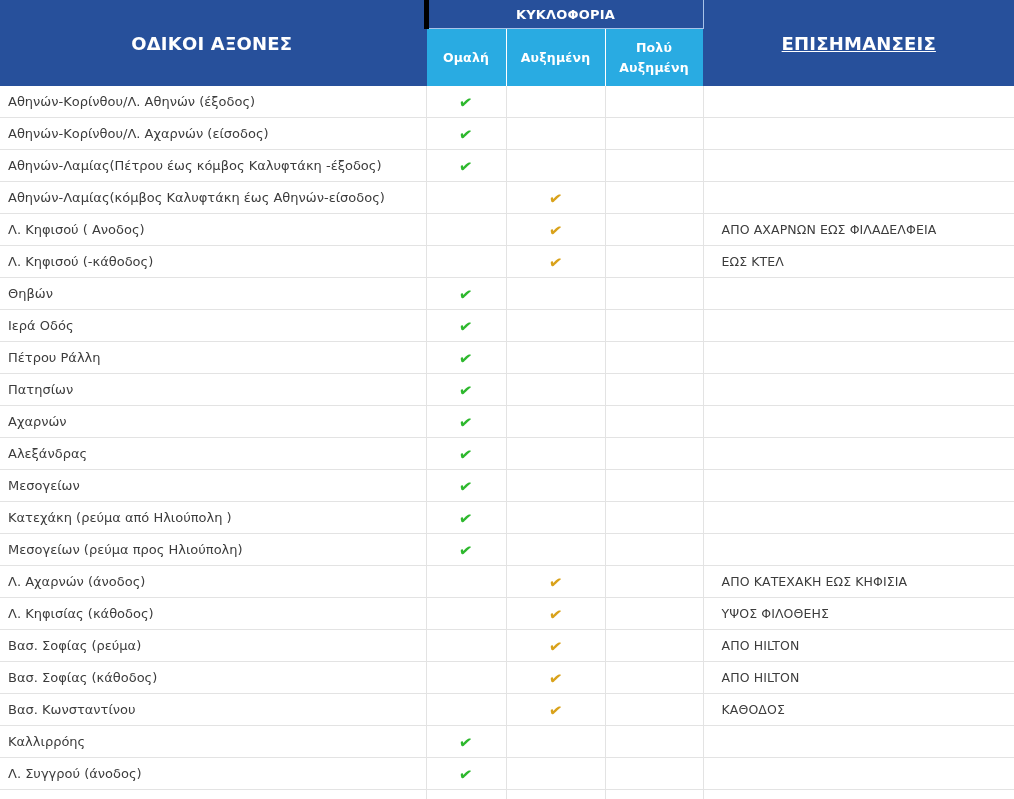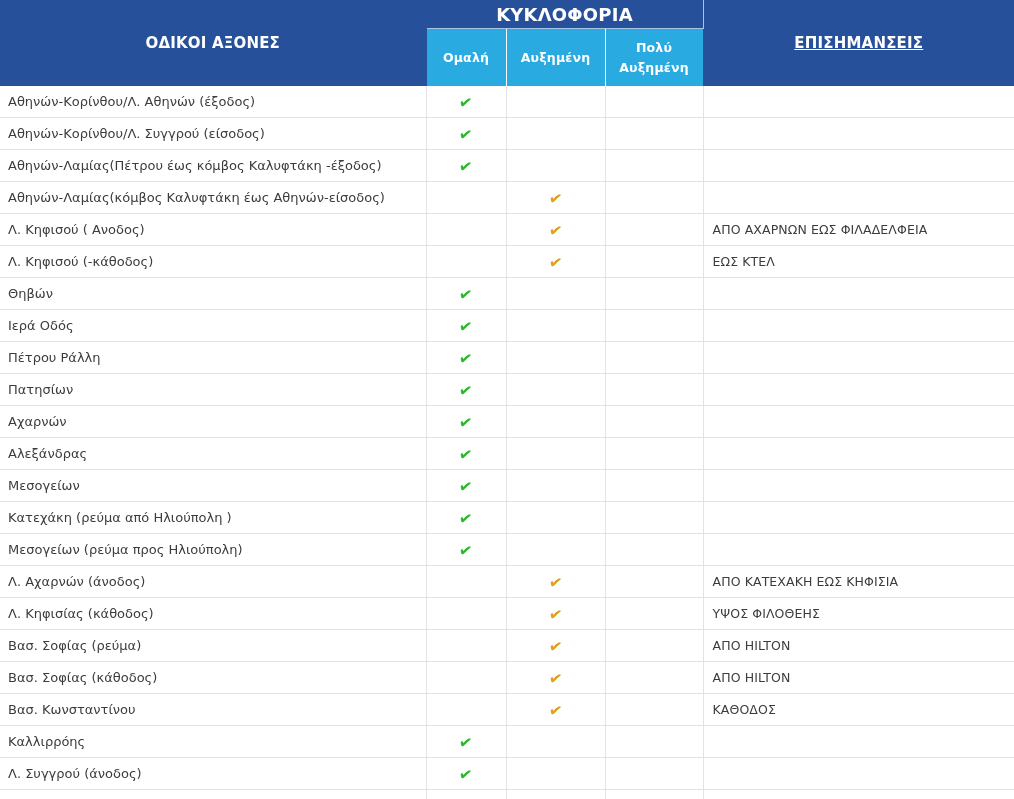--- a/index.html
+++ b/index.html
@@ -19,39 +19,39 @@
     width: 1014px;
     border-collapse: collapse;
     table-layout: fixed;
   }
 
   
   thead th {
     background: #27509b;
     color: #ffffff;
     font-weight: bold;
-    font-size: 15px;
+    font-size: 18px;
     letter-spacing: .2px;
     padding: 0;
     vertical-align: middle;
     text-align: center;
     border: 0;
   }
 
   th.axis-head {
     height: 85px;
     border-right: 1px solid #27509b;
   }
 
   th.group-head {
     height: 28px;
-    border-left: 1px solid #000000;
+    border-left: 5px solid #000000;
     border-right: 1px solid #a8c3e8;
     border-bottom: 1px solid #a8c3e8;
-    font-size: 18px;
+    font-size: 13px;
   }
 
   th.note-head {
     height: 85px;
     border-left: 1px solid #27509b;
     text-decoration: underline;
   }
 
   th.sub-head {
     background: #29abe2;
@@ -82,21 +82,21 @@
     white-space: nowrap;
     overflow: hidden;
   }
   tbody td.mark-cell {
     padding: 0;
     text-align: center;
   }
   tbody td.note-cell {
     border-right: 0;
     font-size: 12.5px;
-    padding-left: 9px;
+    padding-left: 18px;
     letter-spacing: .1px;
   }
   tbody td.axis-cell {
     border-right: 1px solid #e3e3e3;
   }
 
   
   .check {
     display: inline-block;
     font-size: 16px;
@@ -135,21 +135,21 @@
   </thead>
   <tbody id="table-body">
       <tr>
         <td class="axis-cell">Αθηνών-Κορίνθου/Λ. Αθηνών (έξοδος)</td>
         <td class="mark-cell"><span class="check smooth">✔</span></td>
         <td class="mark-cell"></td>
         <td class="mark-cell"></td>
         <td class="note-cell"></td>
       </tr>
       <tr>
-        <td class="axis-cell">Αθηνών-Κορίνθου/Λ. Συγγρού (είσοδος)</td>
+        <td class="axis-cell">Αθηνών-Κορίνθου/Λ. Αχαρνών (είσοδος)</td>
         <td class="mark-cell"><span class="check smooth">✔</span></td>
         <td class="mark-cell"></td>
         <td class="mark-cell"></td>
         <td class="note-cell"></td>
       </tr>
       <tr>
         <td class="axis-cell">Αθηνών-Λαμίας(Πέτρου έως κόμβος Καλυφτάκη -έξοδος)</td>
         <td class="mark-cell"><span class="check smooth">✔</span></td>
         <td class="mark-cell"></td>
         <td class="mark-cell"></td>

